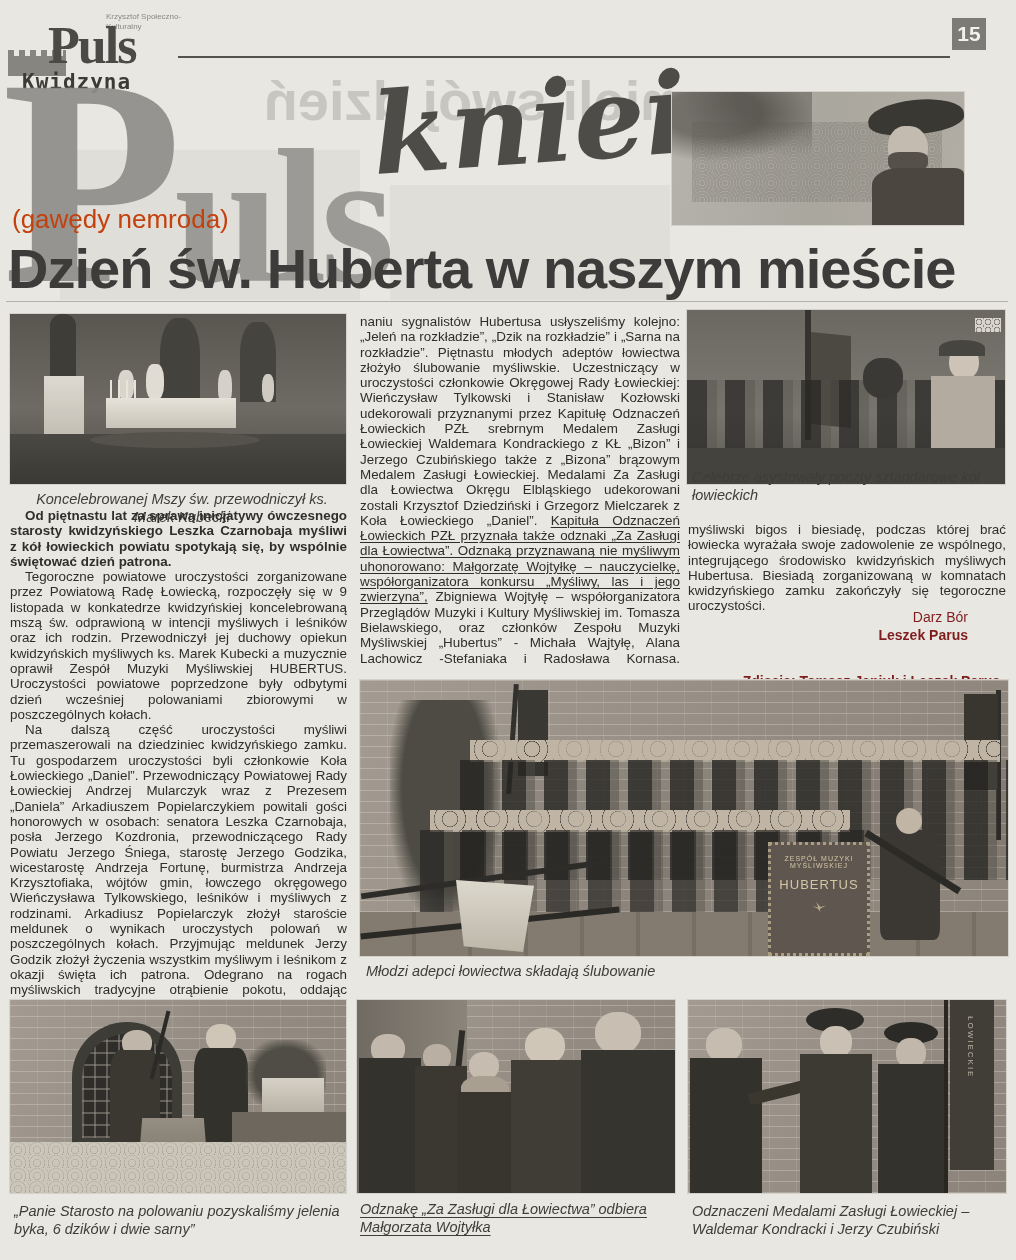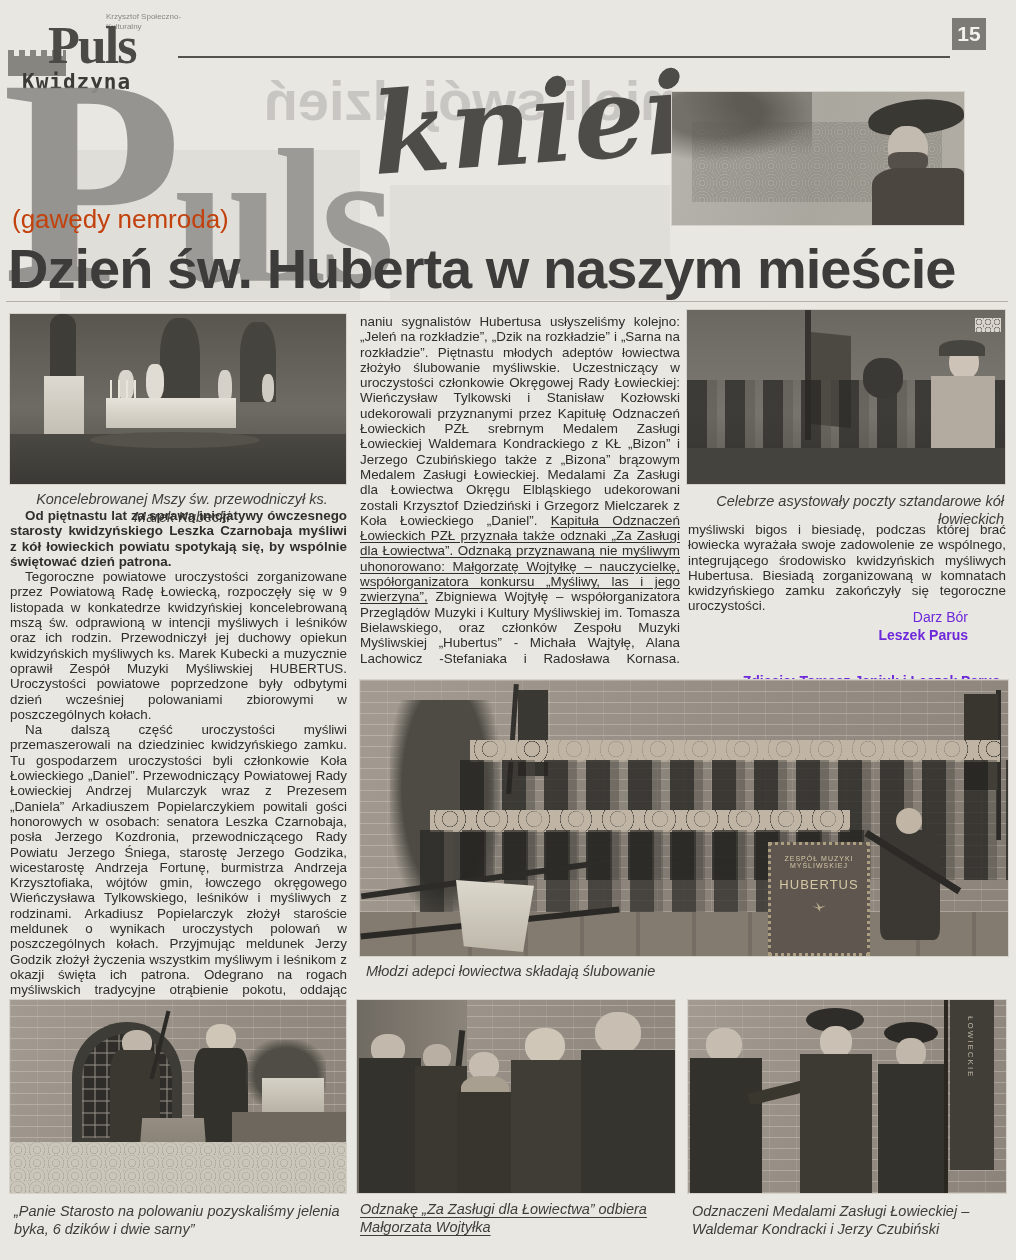--- a/index.html
+++ b/index.html
@@ -51,21 +51,21 @@
      repeating-linear-gradient(90deg,rgba(38,37,34,.88) 0 24px,rgba(74,71,65,.55) 24px 33px,rgba(0,0,0,.08) 33px 42px);}
   .caption{font-style:italic;font-size:14.5px;color:#3e3d3a;line-height:1.25;}
   .caption.u{text-decoration:underline;text-underline-offset:3px;text-decoration-thickness:1px;}
   
   .col{position:absolute;font-size:13.4px;line-height:15.3px;text-align:justify;
      color:#2f2e2c;overflow:hidden;}
   .col p{margin:0;}
   .col p.ind{text-indent:15px;}
   .lead{font-weight:bold;}
   .ul-part{text-decoration:underline;text-underline-offset:2px;}
-  .sign{position:absolute;text-align:right;font-size:14px;color:#6d28d9;line-height:1.3;}
+  .sign{position:absolute;text-align:right;font-size:14px;color:#7f1d1d;line-height:1.3;}
   .bold{font-weight:bold;}
   
   .banner{position:absolute;background:#5f5650;border:3px solid rgba(190,176,142,.8);
      border-style:dotted;color:#d4c7a4;text-align:center;}
   .banner .b1{font-size:7px;margin-top:10px;letter-spacing:1px;}
   .banner .b2{font-size:7px;letter-spacing:1px;}
   .banner .b3{font-size:13px;font-weight:normal;margin-top:8px;letter-spacing:1px;}
   .bird{width:14px;height:10px;margin:10px auto 0;background:#b9ac8c;
      clip-path:polygon(0 40%,45% 55%,30% 0,60% 50%,100% 35%,55% 70%,60% 100%,40% 65%);}
   .vflag-text{position:absolute;writing-mode:vertical-rl;font-size:8px;letter-spacing:2px;
@@ -139,21 +139,21 @@
     <div class="abs" style="left:118px;top:0;width:6px;height:130px;background:#35332f;"></div>
     <div class="abs" style="left:124px;top:24px;width:40px;height:92px;background:#4c4943;transform:skewY(6deg);"></div>
     <div class="abs" style="left:0;top:70px;width:318px;height:70px;
          background:repeating-linear-gradient(90deg,rgba(40,39,36,.75) 0 20px,rgba(80,77,70,.45) 20px 30px,rgba(0,0,0,.05) 30px 38px);"></div>
     <div class="abs" style="left:176px;top:48px;width:40px;height:40px;background:#3b3935;border-radius:45%;"></div>
     <div class="abs" style="left:262px;top:36px;width:30px;height:34px;background:#cdc4b7;border-radius:46% 46% 50% 50%;"></div>
     <div class="abs" style="left:252px;top:30px;width:46px;height:16px;background:#474540;border-radius:50% 50% 0 0;"></div>
     <div class="abs" style="left:244px;top:66px;width:64px;height:108px;background:#b3aba0;"></div>
     <div class="abs" style="left:0;top:138px;width:318px;height:36px;background:#45433e;"></div>
   </div>
-  <div class="abs caption" style="left:692px;top:492px;width:312px;text-align:right;font-style:italic;">Celebrze asystowały poczty sztandarowe kół łowieckich</div>
+  <div class="abs caption" style="left:692px;top:468px;width:312px;text-align:left;font-style:italic;">Celebrze asystowały poczty sztandarowe kół łowieckich</div>
 
   <div class="col" style="left:10px;top:508px;width:337px;height:490px;">
     <p class="lead ind">Od piętnastu lat za sprawą inicjatywy ówczesnego starosty kwidzyńskiego Leszka Czarnobaja myśliwi z kół łowieckich powiatu spotykają się, by wspólnie świętować dzień patrona.</p>
     <p class="ind">Tegoroczne powiatowe uroczystości zorganizowane przez Powiatową Radę Łowiecką, rozpoczęły się w 9 listopada w konkatedrze kwidzyńskiej koncelebrowaną mszą św. odprawioną w intencji myśliwych i leśników oraz ich rodzin. Przewodniczył jej duchowy opiekun kwidzyńskich myśliwych ks. Marek Kubecki a muzycznie oprawił Zespół Muzyki Myśliwskiej HUBERTUS. Uroczystości powiatowe poprzedzone były odbytymi dzień wcześniej polowaniami zbiorowymi w poszczególnych kołach.</p>
     <p class="ind">Na dalszą część uroczystości myśliwi przemaszerowali na dziedziniec kwidzyńskiego zamku. Tu gospodarzem uroczystości byli członkowie Koła Łowieckiego „Daniel”. Przewodniczący Powiatowej Rady Łowieckiej Andrzej Mularczyk wraz z Prezesem „Daniela” Arkadiuszem Popielarczykiem powitali gości honorowych w osobach: senatora Leszka Czarnobaja, posła Jerzego Kozdronia, przewodniczącego Rady Powiatu Jerzego Śniega, starostę Jerzego Godzika, wicestarostę Andrzeja Fortunę, burmistrza Andrzeja Krzysztofiaka, wójtów gmin, łowczego okręgowego Wieńczysława Tylkowskiego, leśników i myśliwych z rodzinami. Arkadiusz Popielarczyk złożył staroście meldunek o wynikach uroczystych polowań w poszczególnych kołach. Przyjmując meldunek Jerzy Godzik złożył życzenia wszystkim myśliwym i leśnikom z okazji święta ich patrona. Odegrano na rogach myśliwskich tradycyjne otrąbienie pokotu, oddając szacunek pozyskanej na polowaniach hubertowskich zwierzynie. W wyko-</p>
   </div>
 
   <div class="col" style="left:360px;top:314px;width:320px;height:352px;">
     <p><span>naniu sygnalistów Hubertusa usłyszeliśmy kolejno: „Jeleń na rozkładzie”, „Dzik na rozkładzie” i „Sarna na rozkładzie”. Piętnastu młodych adeptów łowiectwa złożyło ślubowanie myśliwskie. Uczestniczący w uroczystości członkowie Okręgowej Rady Łowieckiej: Wieńczysław Tylkowski i Stanisław Kozłowski udekorowali przyznanymi przez Kapitułę Odznaczeń Łowieckich PZŁ srebrnym Medalem Zasługi Łowieckiej Waldemara Kondrackiego z KŁ „Bizon” i Jerzego Czubińskiego także z „Bizona” brązowym Medalem Zasługi Łowieckiej. Medalami Za Zasługi dla Łowiectwa Okręgu Elbląskiego udekorowani zostali Krzysztof Dziedziński i Grzegorz Mielczarek z Koła Łowieckiego „Daniel”. </span><span class="ul-part">Kapituła Odznaczeń Łowieckich PZŁ przyznała także odznaki „Za Zasługi dla Łowiectwa”. Odznaką przyznawaną nie myśliwym uhonorowano: Małgorzatę Wojtyłkę – nauczycielkę, współorganizatora konkursu „Myśliwy, las i jego zwierzyna”,</span><span> Zbigniewa Wojtyłę – współorganizatora Przeglądów Muzyki i Kultury Myśliwskiej im. Tomasza Bielawskiego, oraz członków Zespołu Muzyki Myśliwskiej „Hubertus” - Michała Wajtyłę, Alana Lachowicz -Stefaniaka i Radosława Kornasa. Wręczono także dyplomy i nagrody uczniom biorącym udział w ósmej edycji konkursu „Myśliwy, las i jego zwierzyna”.</span></p>
 

